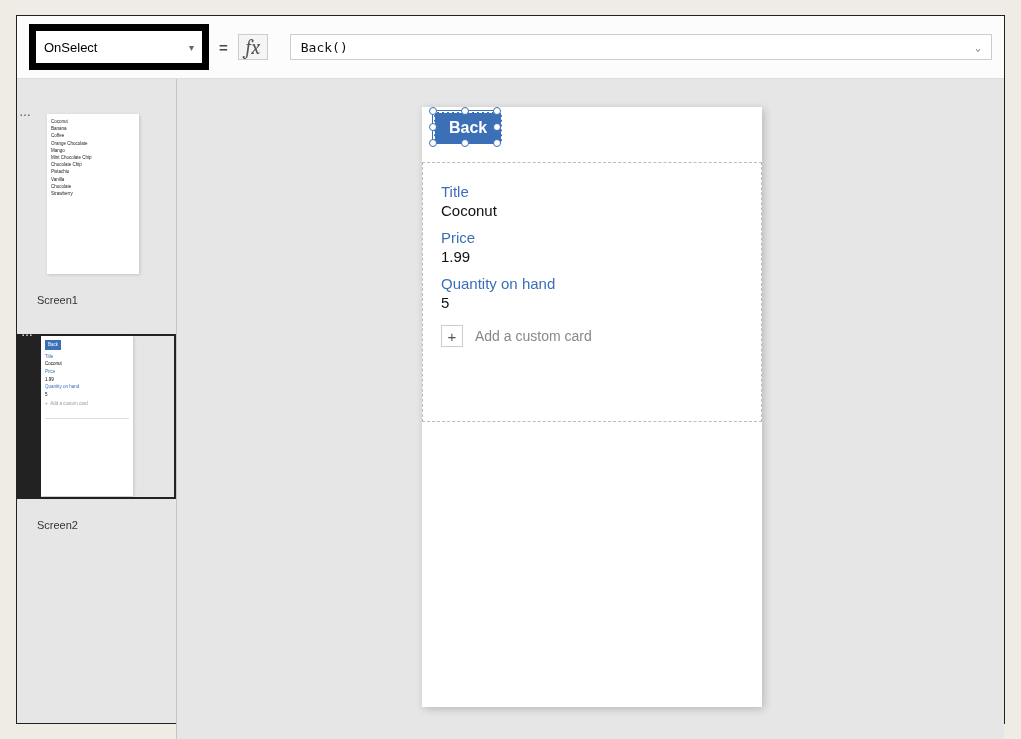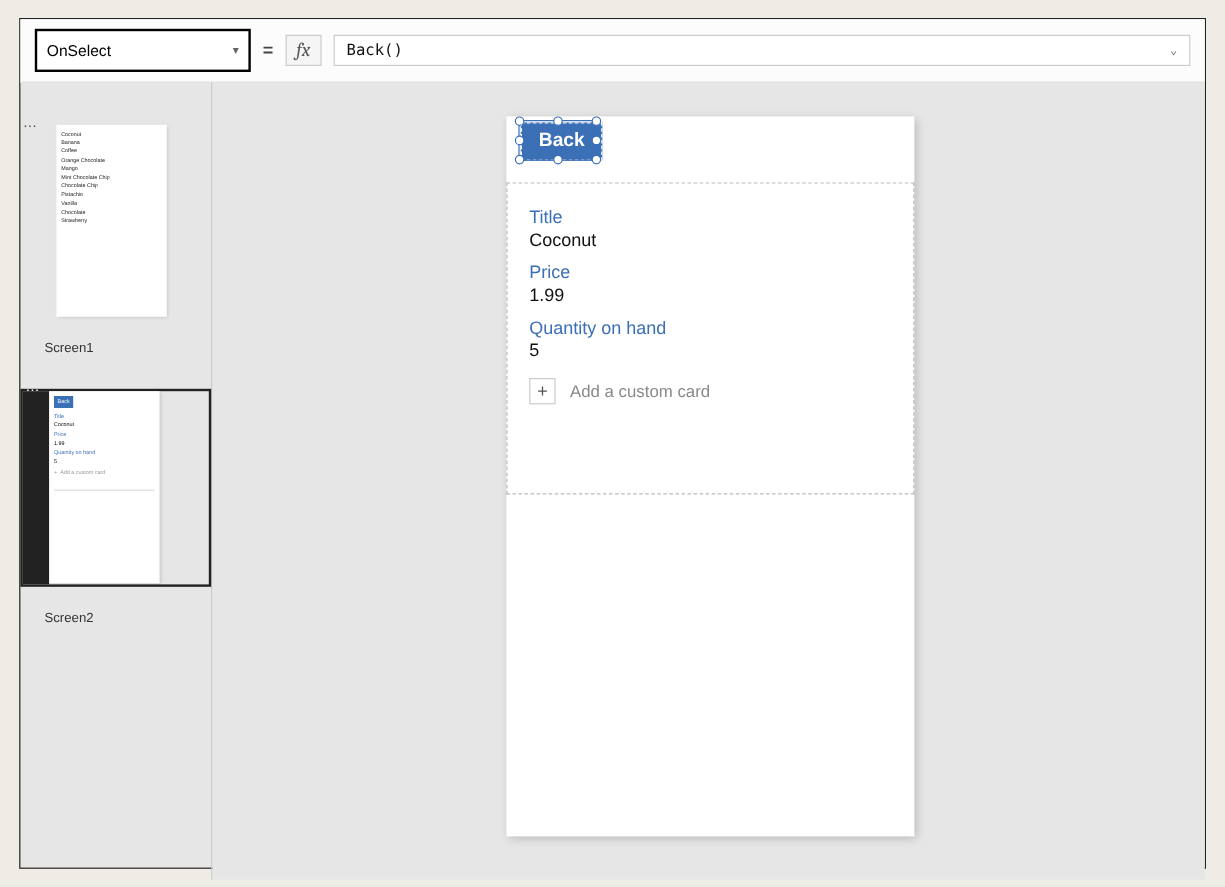--- a/index.html
+++ b/index.html
@@ -18,36 +18,36 @@
 
   
   .formula-bar {
     background:#fcfcfc;
     border-bottom:1px solid #ddd;
     padding:8px 12px;
     display:flex; align-items:center; gap:10px;
   }
   .property-select {
     width:180px; height:26px;
-    border:2px solid #000000;
+    border:7px solid #000000;
     display:flex; align-items:center; justify-content:space-between;
     padding:16px 8px; font-size:13px; background:#fff;
   }
   .equals { font-size:15px; font-weight:600; color:#444; }
   .fx {
     width:30px; height:26px; border:1px solid #ccc;
     display:flex; align-items:center; justify-content:center;
     background:#f5f5f5; font-family:Cambria, serif; font-style:italic;
-    font-size:16px; color:#555;
+    font-size:20px; color:#555;
   }
   .formula-input {
     flex:1; height:26px; border:1px solid #ccc;
     display:flex; align-items:center; justify-content:space-between;
     padding:0 10px; background:#fff;
-    font-family:Consolas, monospace; font-size:13px;
+    font-family:Consolas, monospace; font-size:13px;margin-left:12px;
   }
   .formula-text { color:#111; }
   .chev { font-size:10px; color:#666; }
 
   
   .workarea {
     display:flex; height:calc(100% - 43px);
   }
   .thumb-panel {
     width:160px;

